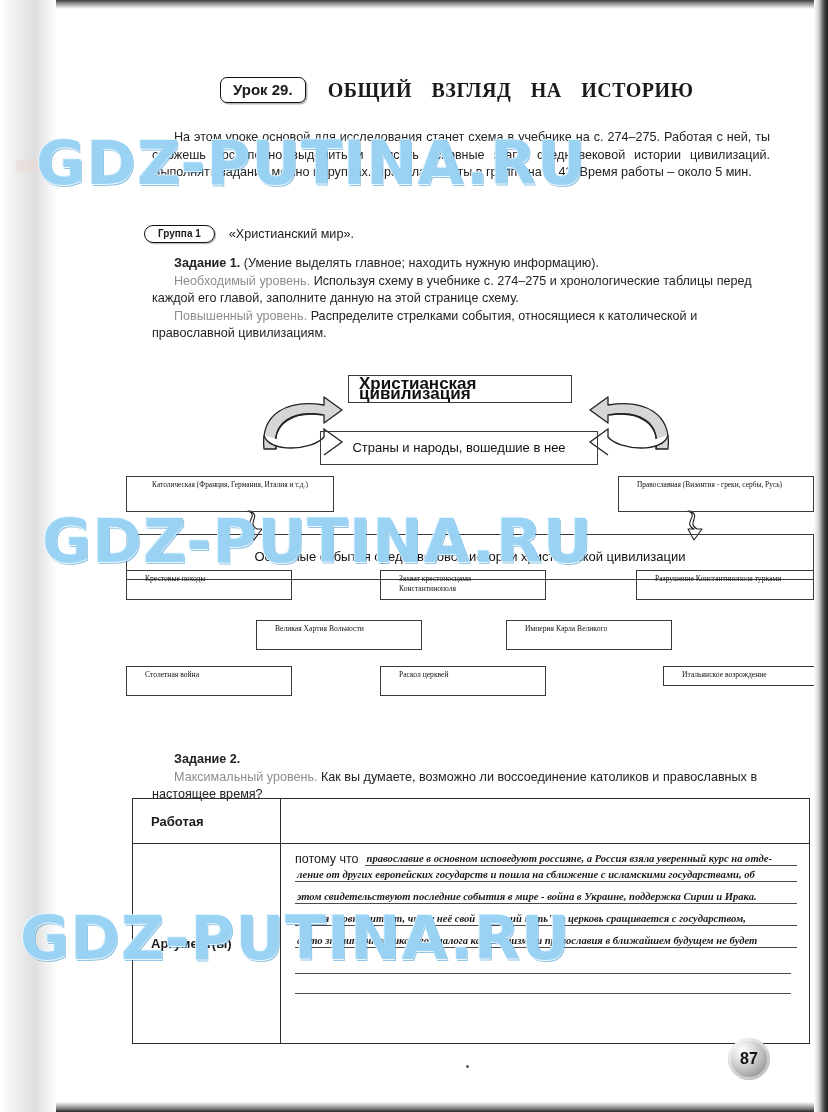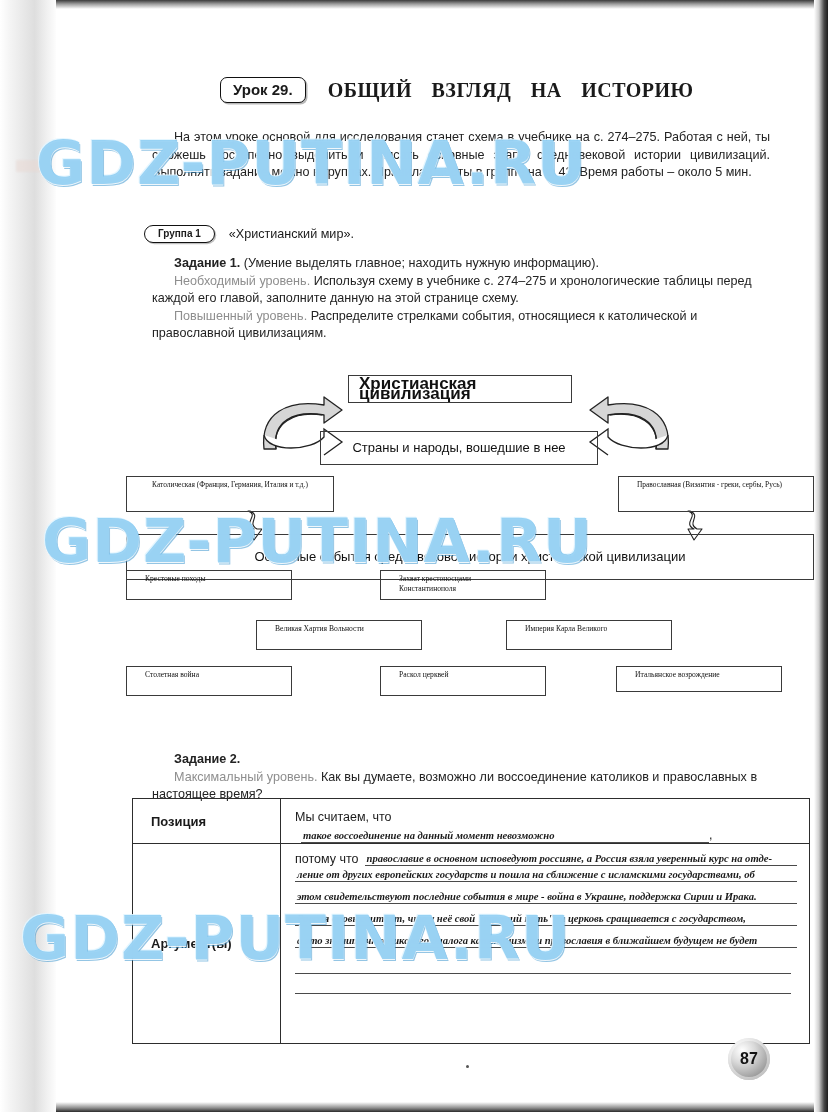--- a/index.html
+++ b/index.html
@@ -70,21 +70,21 @@
   #b-events{left:14px;top:165px;width:688px;height:46px;
      font-family:"Liberation Sans", sans-serif;font-size:13px;display:flex;
      align-items:center;justify-content:center;padding:0;}
   #b-e1{left:14px;top:201px;width:166px;height:30px;}
   #b-e2{left:268px;top:201px;width:166px;height:30px;}
   #b-e3{left:524px;top:201px;width:178px;height:30px;}
   #b-e4{left:144px;top:251px;width:166px;height:30px;}
   #b-e5{left:394px;top:251px;width:166px;height:30px;}
   #b-e6{left:14px;top:297px;width:166px;height:30px;}
   #b-e7{left:268px;top:297px;width:166px;height:30px;}
-  #b-e8{left:504px;top:297px;width:166px;height:26px;}
+  #b-e8{left:551px;top:297px;width:166px;height:20px;}
   .arrow-svg{position:absolute;}
 
   
   #task2{left:96px;top:722px;margin-top:20px;}
 
   
   #ans-table{position:absolute;left:76px;top:789px;width:678px;height:246px;
      border:1.3px solid #2d2d2d;box-sizing:border-box;display:flex;flex-direction:column;}
   .ans-row{display:flex;border-bottom:1.1px solid #2d2d2d;}
   .ans-row:last-child{border-bottom:none;}
@@ -163,38 +163,36 @@
     </svg>
 
     <div class="dbox big" id="b-civ">Христианская цивилизация</div>
     <div class="dbox mid" id="b-nations">Страны и народы, вошедшие в нее</div>
     <div class="dbox c" id="b-cath">Католическая (Франция, Германия, Италия и т.д.)</div>
     <div class="dbox" id="b-orth">Православная (Византия - греки, сербы, Русь)</div>
     <div class="dbox" id="b-events">Основные события средневековой истории христианской цивилизации</div>
 
     <div class="dbox ev" id="b-e1">Крестовые походы</div>
     <div class="dbox ev" id="b-e2">Захват крестоносцами Константинополя</div>
+    <div class="dbox ev" id="b-e3">Разрушение Константинополя турками</div>
     <div class="dbox ev" id="b-e4">Великая Хартия Вольности</div>
     <div class="dbox ev" id="b-e5">Империя Карла Великого</div>
     <div class="dbox ev" id="b-e6">Столетная война</div>
     <div class="dbox ev" id="b-e7">Раскол церквей</div>
     <div class="dbox ev" id="b-e8">Итальянское возрождение</div>
   </div>
 
   <div class="para" id="task2">
     <span class="indent"></span><span class="bold">Задание 2.</span><br>
     <span class="indent"></span><span class="soft">Максимальный уровень.</span><span> Как вы думаете, возможно ли воссоединение католиков и православных в настоящее время?</span>
   </div>
 
   <div id="ans-table">
     <div class="ans-row" id="row-pos">
-      <div class="ans-lab">Позиция</div>
-      <div class="ans-body">
-        <span class="lead">Мы считаем, что</span><span id="pos-line" class="hw hwline">такое воссоединение на данный момент невозможно</span><span class="lead">,</span>
-      </div>
+      <div class="ans-lab">Работая</div>
     </div>
     <div class="ans-row" id="row-arg">
       <div class="ans-lab">Аргумент(ы)</div>
       <div class="ans-body">
         <div style="display:flex;align-items:flex-end;">
           <span class="lead" style="flex:none;">потому что</span>
           <span class="hw hwline" style="flex:1;margin-left:6px;">православие в основном исповедуют россияне, а Россия взяла уверенный курс на отде-</span>
         </div>
         <div class="arg-l">
             <span class="hw hwline">ление от других европейских государств и пошла на сближение с исламскими государствами, об</span>

